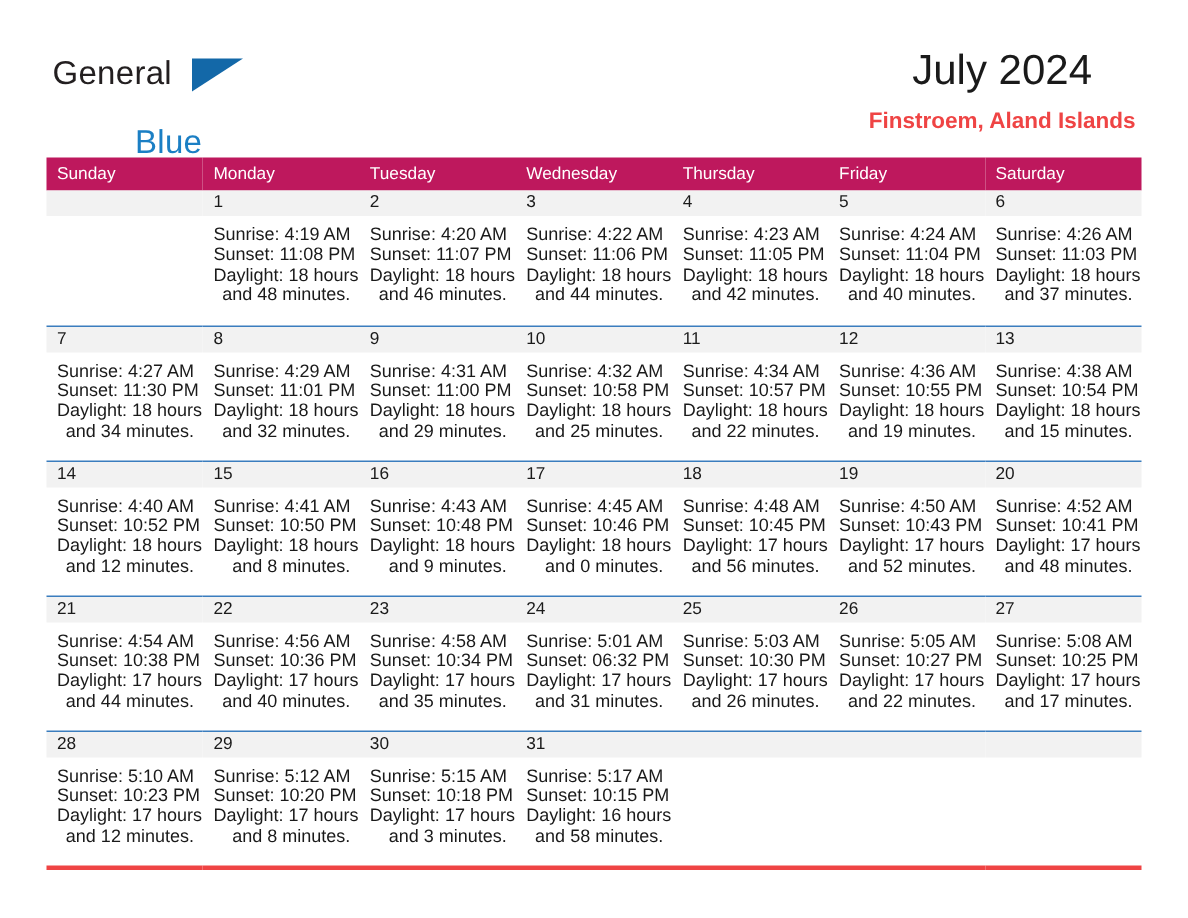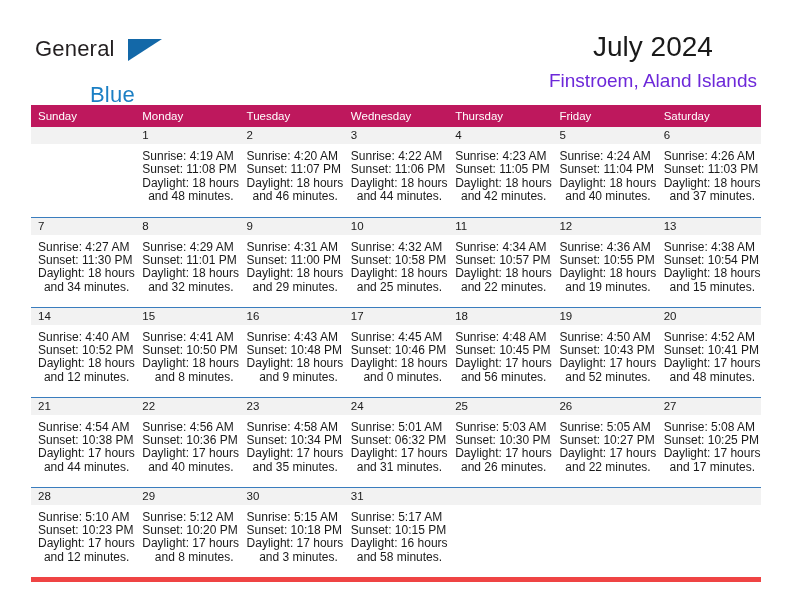--- a/index.html
+++ b/index.html
@@ -73,23 +73,23 @@
   }
   .cal-title {
     font-size: 28px;
     font-weight: normal;
     color: #1a1a1a;
     line-height: 34px;
     white-space: nowrap;
   }
   .cal-subtitle {
     margin-top: 8px;
-    font-size: 19px;
-    font-weight: normal;
-    color: #6d28d9;
+    font-size: 15px;
+    font-weight: bold;
+    color: #ef4444;
     line-height: 18px;
     white-space: nowrap;
   }
 
   
   .calendar {
     position: absolute;
     left: 31px;
     top: 105px;
     width: 730px;
@@ -109,21 +109,21 @@
   }
   .calendar td {
     vertical-align: top;
     padding: 0;
     border: none;
     height: 90px;
     box-sizing: border-box;
     border-bottom: 1px solid #3a7dbe;
   }
   .calendar tbody tr:last-child td {
-    border-bottom: 5px solid #ef4444;
+    border-bottom: 3px solid #ef4444;
   }
   .cell {
     position: relative;
     height: 89px;
     box-sizing: border-box;
     padding: 0;
   }
   .daynum-bar {
     background: #f2f2f2;
     height: 17px;

